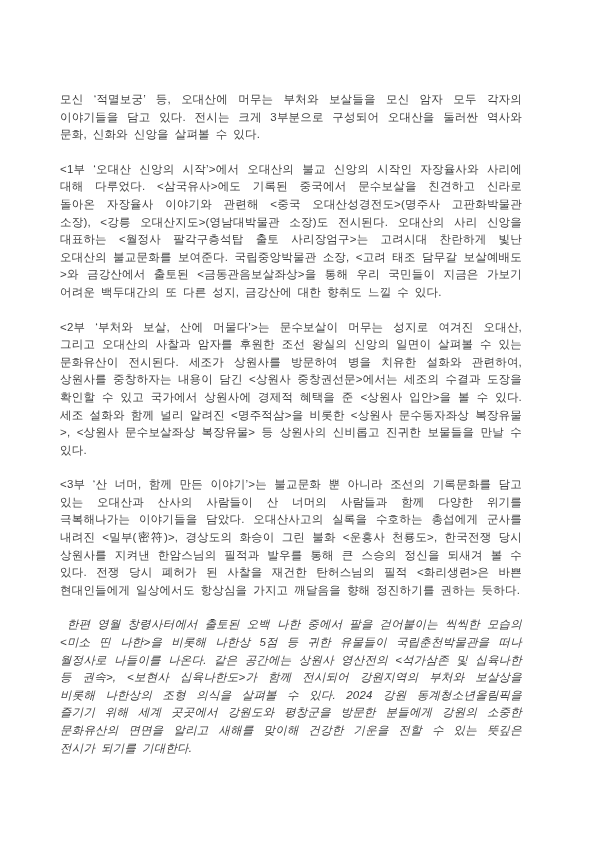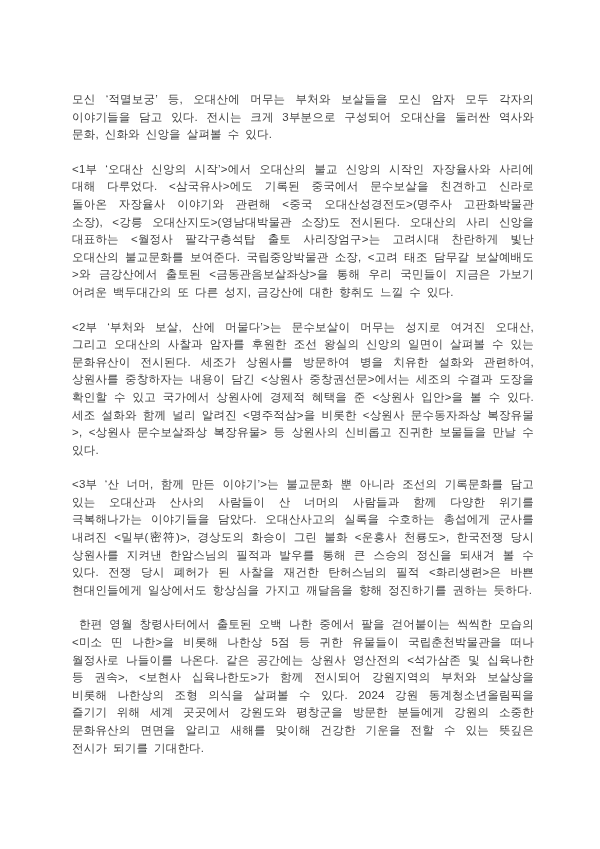--- a/index.html
+++ b/index.html
@@ -11,36 +11,37 @@
     position: relative;
     width: 600px;
     height: 849px;
     background: #ffffff;
     box-sizing: border-box;
     overflow: hidden;
   }
   .text-block {
     position: absolute;
     top: 91px;
-    left: 72px;
+    left: 60px;
     width: 462px;
   }
   .text-block p {
     margin: 0 0 17px 0;
     font-family: "Liberation Sans", "DejaVu Sans", sans-serif;
     font-size: 11.5px;
     line-height: 17.6px;
     color: #3f3f3f;
     text-align: justify;
     word-break: keep-all;
     word-spacing: 2.5px;
     letter-spacing: 0.2px;
   }
   .text-block p.indented {
     text-indent: 7px;
+    font-style: italic;
   }
 </style>
 </head>
 <body>
 
 <div class="page">
   <div class="text-block">
     <p>모신 ‘적멸보궁’ 등, 오대산에 머무는 부처와 보살들을 모신 암자 모두 각자의 이야기들을 담고 있다. 전시는 크게 3부분으로 구성되어 오대산을 둘러싼 역사와 문화, 신화와 신앙을 살펴볼 수 있다.</p>
     <p>&lt;1부 ‘오대산 신앙의 시작’&gt;에서 오대산의 불교 신앙의 시작인 자장율사와 사리에 대해 다루었다. &lt;삼국유사&gt;에도 기록된 중국에서 문수보살을 친견하고 신라로 돌아온 자장율사 이야기와 관련해 &lt;중국 오대산성경전도&gt;(명주사 고판화박물관 소장), &lt;강릉 오대산지도&gt;(영남대박물관 소장)도 전시된다. 오대산의 사리 신앙을 대표하는 &lt;월정사 팔각구층석탑 출토 사리장엄구&gt;는 고려시대 찬란하게 빛난 오대산의 불교문화를 보여준다. 국립중앙박물관 소장, &lt;고려 태조 담무갈 보살예배도&gt;와 금강산에서 출토된 &lt;금동관음보살좌상&gt;을 통해 우리 국민들이 지금은 가보기 어려운 백두대간의 또 다른 성지, 금강산에 대한 향취도 느낄 수 있다.</p>
     <p>&lt;2부 ‘부처와 보살, 산에 머물다’&gt;는 문수보살이 머무는 성지로 여겨진 오대산, 그리고 오대산의 사찰과 암자를 후원한 조선 왕실의 신앙의 일면이 살펴볼 수 있는 문화유산이 전시된다. 세조가 상원사를 방문하여 병을 치유한 설화와 관련하여, 상원사를 중창하자는 내용이 담긴 &lt;상원사 중창권선문&gt;에서는 세조의 수결과 도장을 확인할 수 있고 국가에서 상원사에 경제적 혜택을 준 &lt;상원사 입안&gt;을 볼 수 있다. 세조 설화와 함께 널리 알려진 &lt;명주적삼&gt;을 비롯한 &lt;상원사 문수동자좌상 복장유물&gt;, &lt;상원사 문수보살좌상 복장유물&gt; 등 상원사의 신비롭고 진귀한 보물들을 만날 수 있다.</p>

